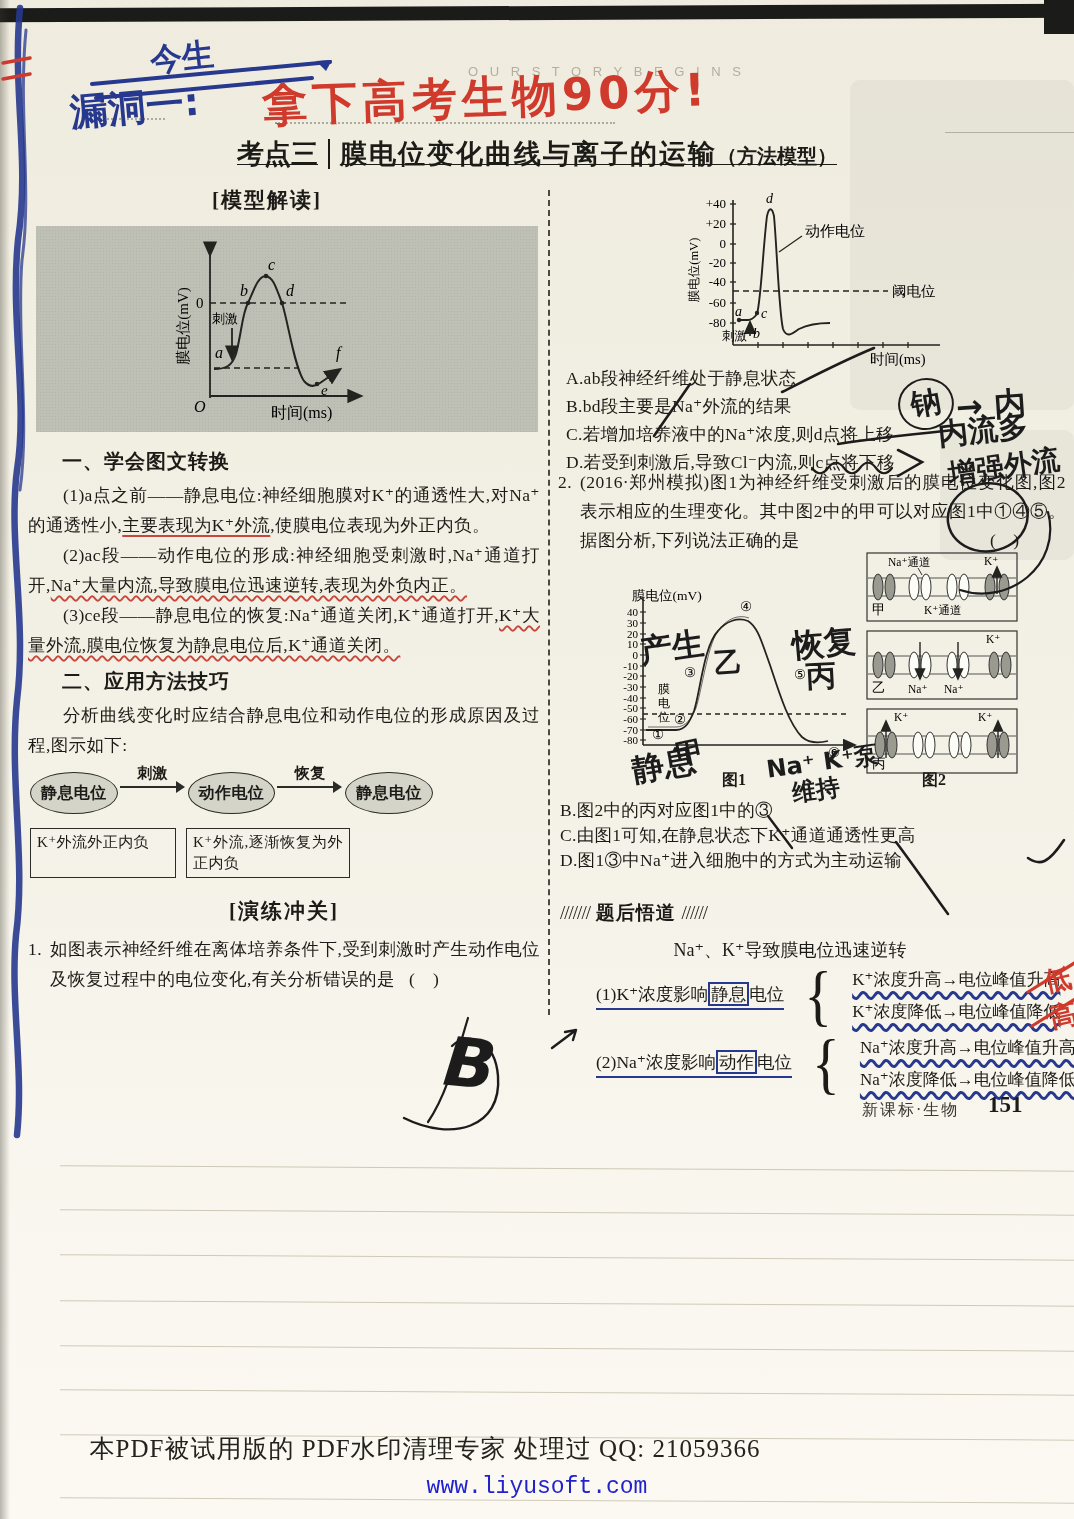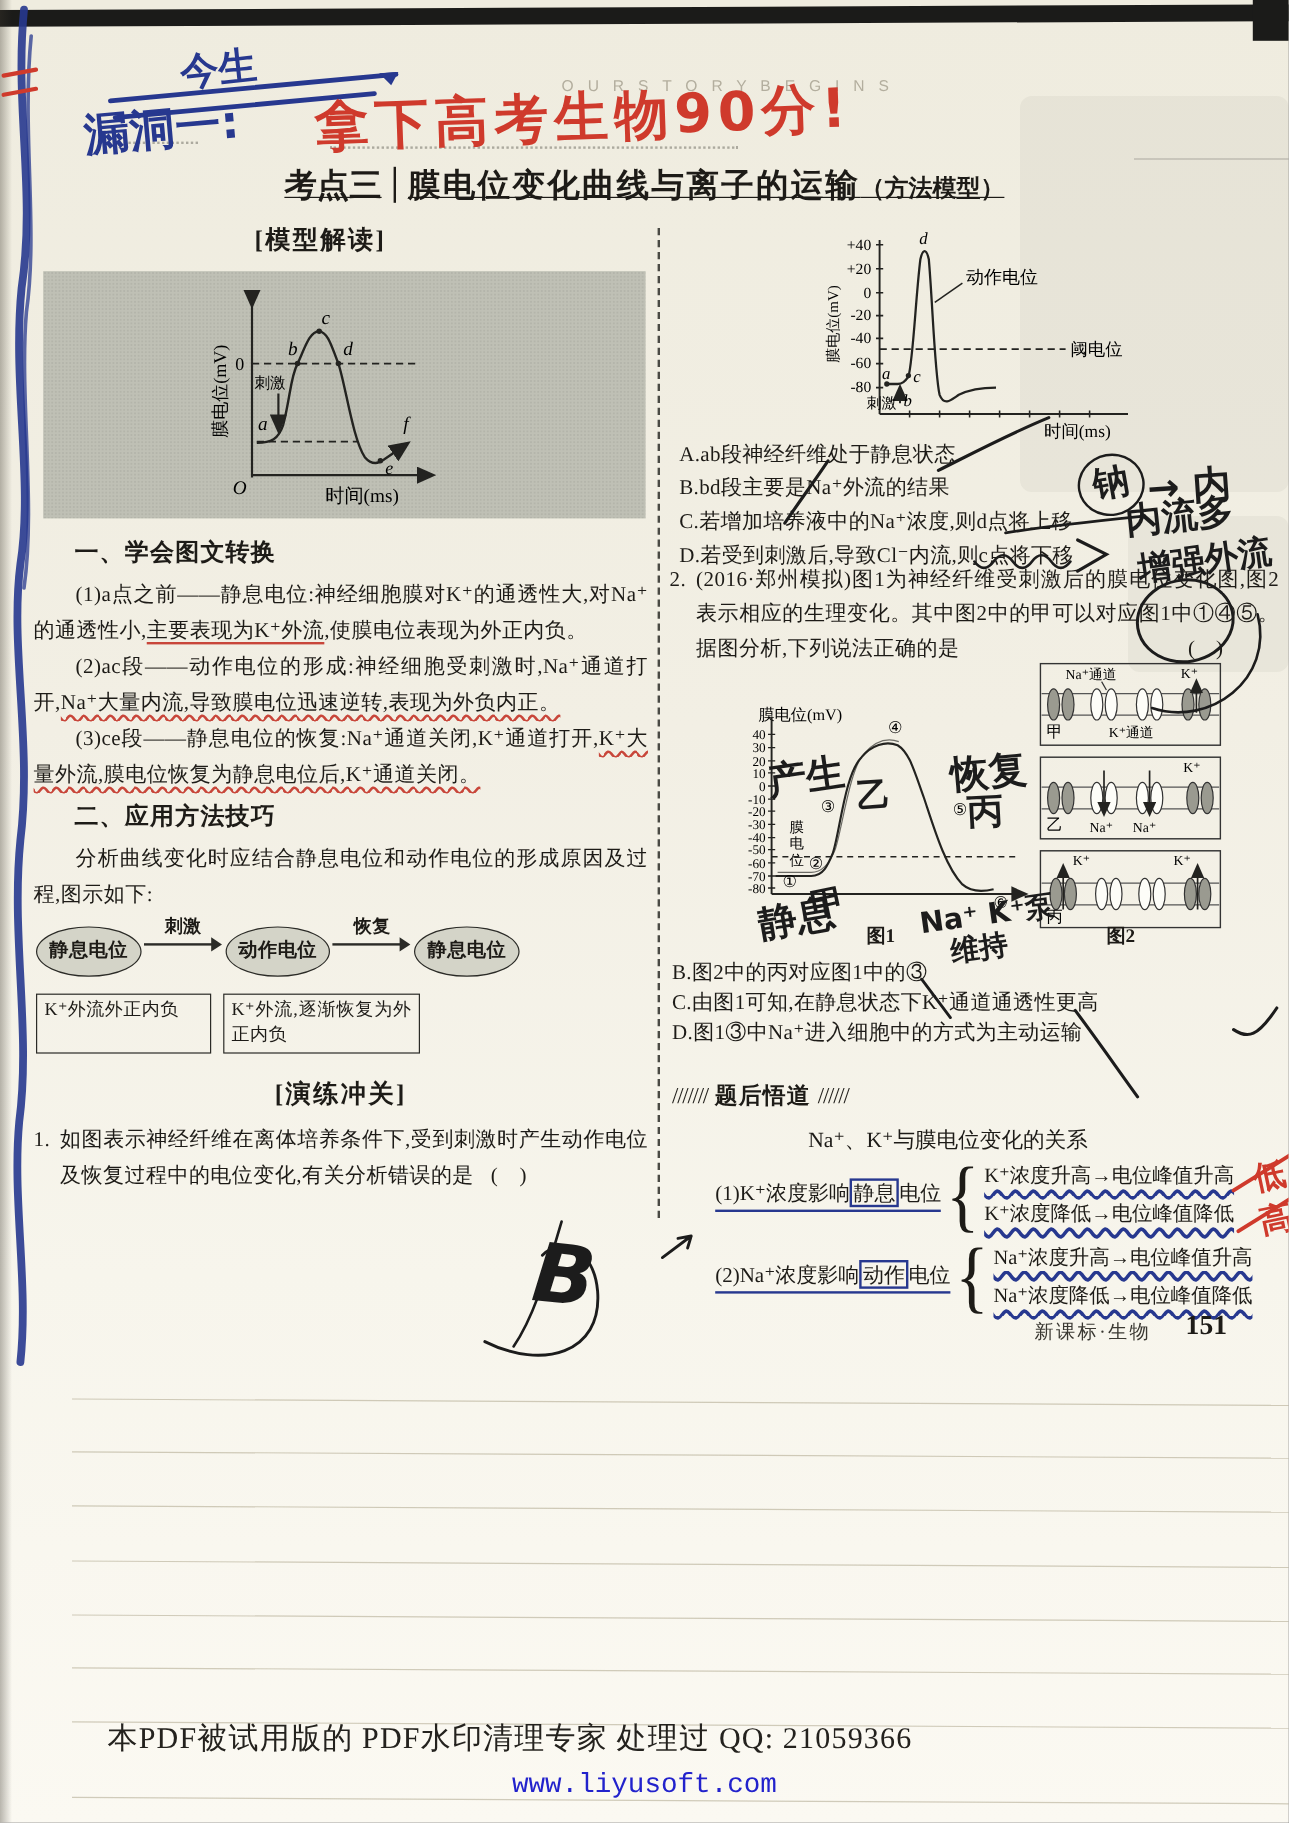--- a/index.html
+++ b/index.html
@@ -24,21 +24,21 @@
   .fc-arrow .lbl{position:absolute;top:-14px;left:50%;transform:translateX(-50%);font-size:15px;font-weight:bold;white-space:nowrap;}
   .fc-arrow .line{position:absolute;top:14px;left:0;width:58px;border-top:2px solid #2b2b27;}
   .fc-arrow .head{position:absolute;top:9px;left:56px;width:0;height:0;border-left:9px solid #2b2b27;
                   border-top:6px solid transparent;border-bottom:6px solid transparent;}
   .boxrow{display:flex;gap:10px;margin:14px 0 0 2px;}
   .fc-box{border:1.6px solid #2b2b27;padding:3px 6px;font-size:15px;line-height:1.4;background:transparent;}
   
   .bl-underline{border-bottom:2.5px solid #27388f;padding-bottom:2px;}
   .bl-box{border:2.5px solid #27388f;padding:0 1px;}
   .bl-wavy{text-decoration:underline wavy #27388f 2.5px;text-underline-offset:6px;}
-  .ref-row{display:flex;align-items:center;}
+  .ref-row{display:flex;align-items:center;gap:16px;}
   .ref-label{font-size:17.5px;white-space:nowrap;}
   .brace{font-size:58px;font-weight:400;transform:scaleY(1.15);display:inline-block;margin:0 4px;color:#1d1b17;}
   .ref-branches{display:flex;flex-direction:column;gap:9px;font-size:17px;white-space:nowrap;}
   
   .hw{font-family:"DejaVu Sans","Liberation Sans",sans-serif;font-weight:600;white-space:nowrap;z-index:7;}
   .hw-blue{color:#27388f;}
   .hw-red{color:#cf3a2c;}
   .hw-black{color:#1c1c1c;}
   .ruled{position:absolute;left:60px;right:0;height:1px;background:rgba(140,128,95,.38);}
   .bleed{position:absolute;background:rgba(110,110,98,.07);border-radius:10px;}
@@ -317,21 +317,21 @@
     <div>B.图2中的丙对应图1中的③</div>
     <div>C.由图1可知,在静息状态下K⁺通道通透性更高</div>
     <div>D.图1③中Na⁺进入细胞中的方式为主动运输</div>
   </div>
 
   <div class="abs" style="left:560px;top:900px;font-size:19px;font-weight:bold;letter-spacing:1px;">
     <span style="font-weight:400;letter-spacing:-1px;">///////</span>
     <span>题后悟道</span>
     <span style="font-weight:400;letter-spacing:-1px;">//////</span>
   </div>
-  <div class="abs" style="left:560px;top:938px;width:460px;text-align:center;font-size:18px;">Na⁺、K⁺与膜电位变化的关系</div>
+  <div class="abs" style="left:560px;top:938px;width:460px;text-align:center;font-size:18px;">Na⁺、K⁺导致膜电位迅速逆转</div>
 
   <div class="abs ref-row" style="left:596px;top:962px;">
     <span class="ref-label bl-underline"><span>(1)K⁺浓度影响</span><span class="bl-box">静息</span><span>电位</span></span>
     <span class="brace">{</span>
     <span class="ref-branches">
       <span class="bl-wavy">K⁺浓度升高→电位峰值升高</span>
       <span class="bl-wavy">K⁺浓度降低→电位峰值降低</span>
     </span>
   </div>
   <div class="abs ref-row" style="left:596px;top:1030px;">

